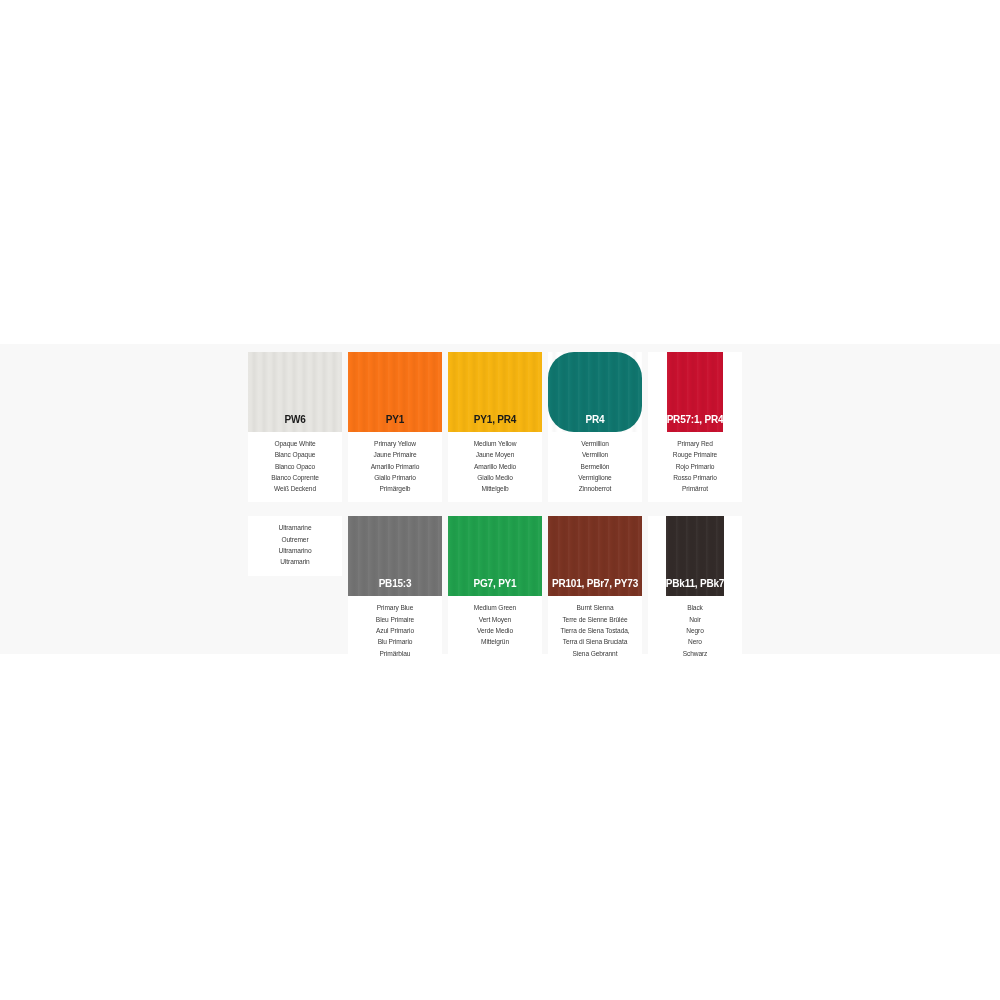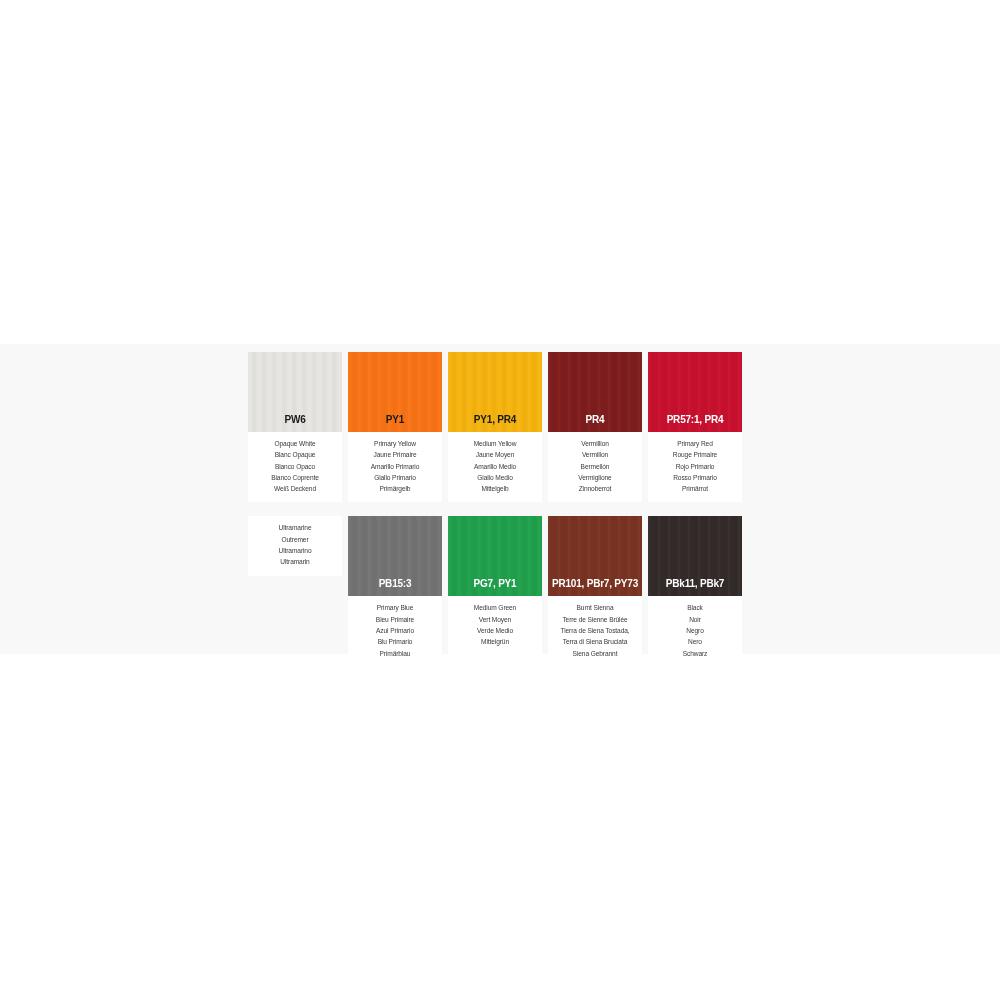--- a/index.html
+++ b/index.html
@@ -44,20 +44,21 @@
   .card {
     width: 94px;
     background: #ffffff;
     margin-right: 6px;
     display: flex;
     flex-direction: column;
     align-items: stretch;
   }
   .card:last-child {
     margin-right: 0;
+    align-items: center;
   }
   .swatch {
     height: 80px;
     position: relative;
     display: flex;
     align-items: flex-end;
     justify-content: center;
     box-sizing: border-box;
   }
   .swatch::after {
@@ -136,21 +137,21 @@
           </div>
           <div class="names">
             <div class="name-line">Medium Yellow</div>
             <div class="name-line">Jaune Moyen</div>
             <div class="name-line">Amarillo Medio</div>
             <div class="name-line">Giallo Medio</div>
             <div class="name-line">Mittelgelb</div>
           </div>
         </div>
         <div class="card">
-          <div class="swatch" style="background: #7f1d1d;">
+          <div class="swatch" style="background: #0f766e; border-radius: 26px;">
             <div class="code light-text">PR4</div>
           </div>
           <div class="names">
             <div class="name-line">Vermillion</div>
             <div class="name-line">Vermillon</div>
             <div class="name-line">Bermellón</div>
             <div class="name-line">Vermiglione</div>
             <div class="name-line">Zinnoberrot</div>
           </div>
         </div>

